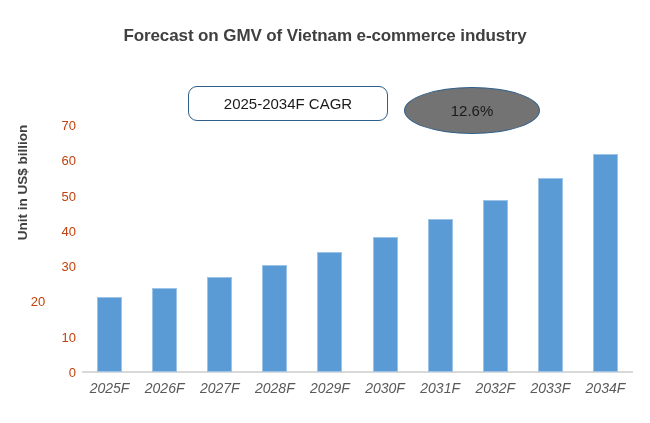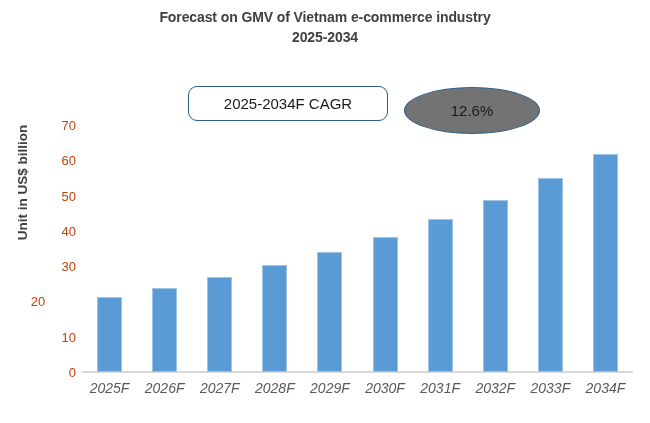--- a/index.html
+++ b/index.html
@@ -17,24 +17,24 @@
 
   #chart-root {
     position: absolute;
     inset: 0;
   }
 
   
   .chart-title {
     position: absolute;
     left: 0;
-    top: 8px;
+    top: 24px;
     width: 650px;
     text-align: center;
-    font-size: 14px;
+    font-size: 17px;
     font-weight: bold;
     color: #404040;
     line-height: 1.42;
     letter-spacing: -0.1px;
   }
   .chart-title .line {
     display: block;
   }
 
   
@@ -159,21 +159,20 @@
     color: #595959;
   }
 </style>
 </head>
 <body>
 
 <div id="chart-root">
 
   <div class="chart-title">
     <span class="line">Forecast on GMV of Vietnam e-commerce industry</span>
-    <span class="line">2025-2034</span>
   </div>
 
   <div class="callout-box">
     <span>2025-2034F CAGR</span>
   </div>
 
   <div class="callout-ellipse">
     <span>12.6%</span>
   </div>
 

